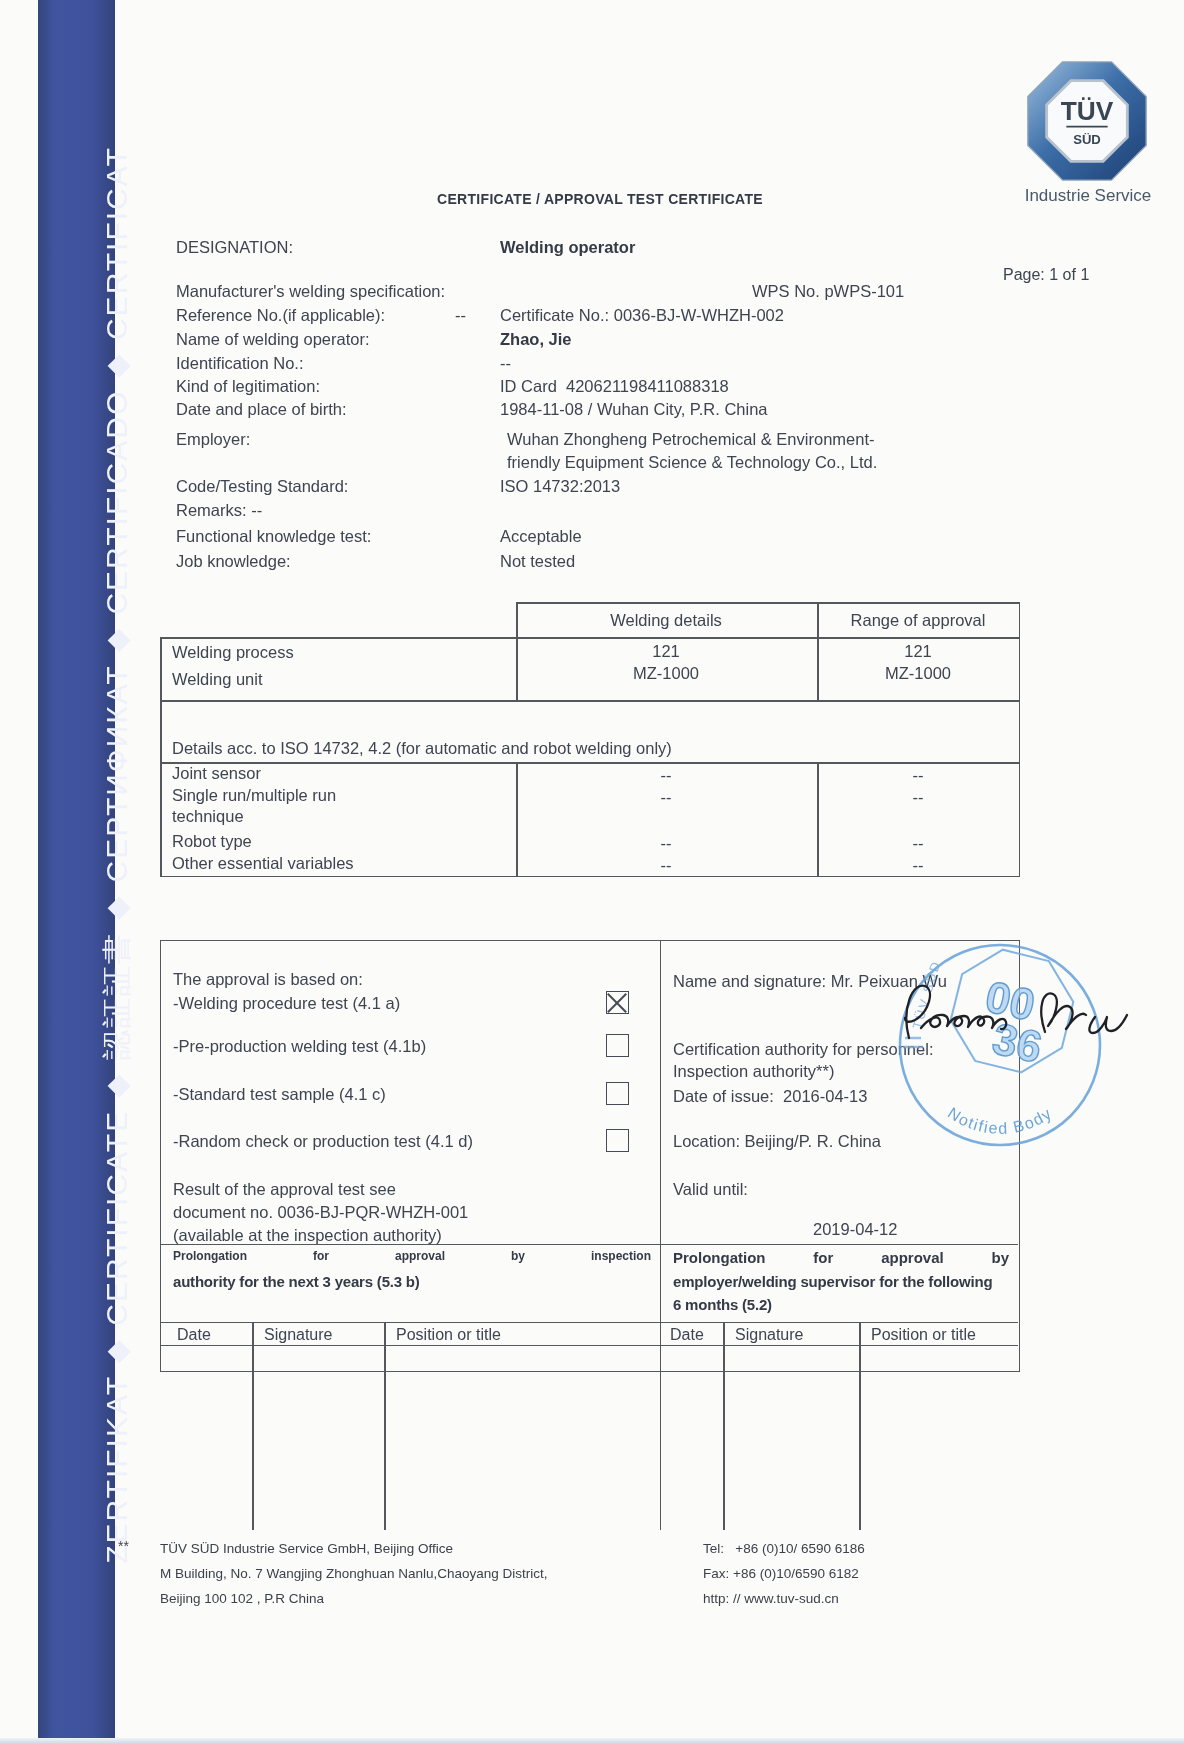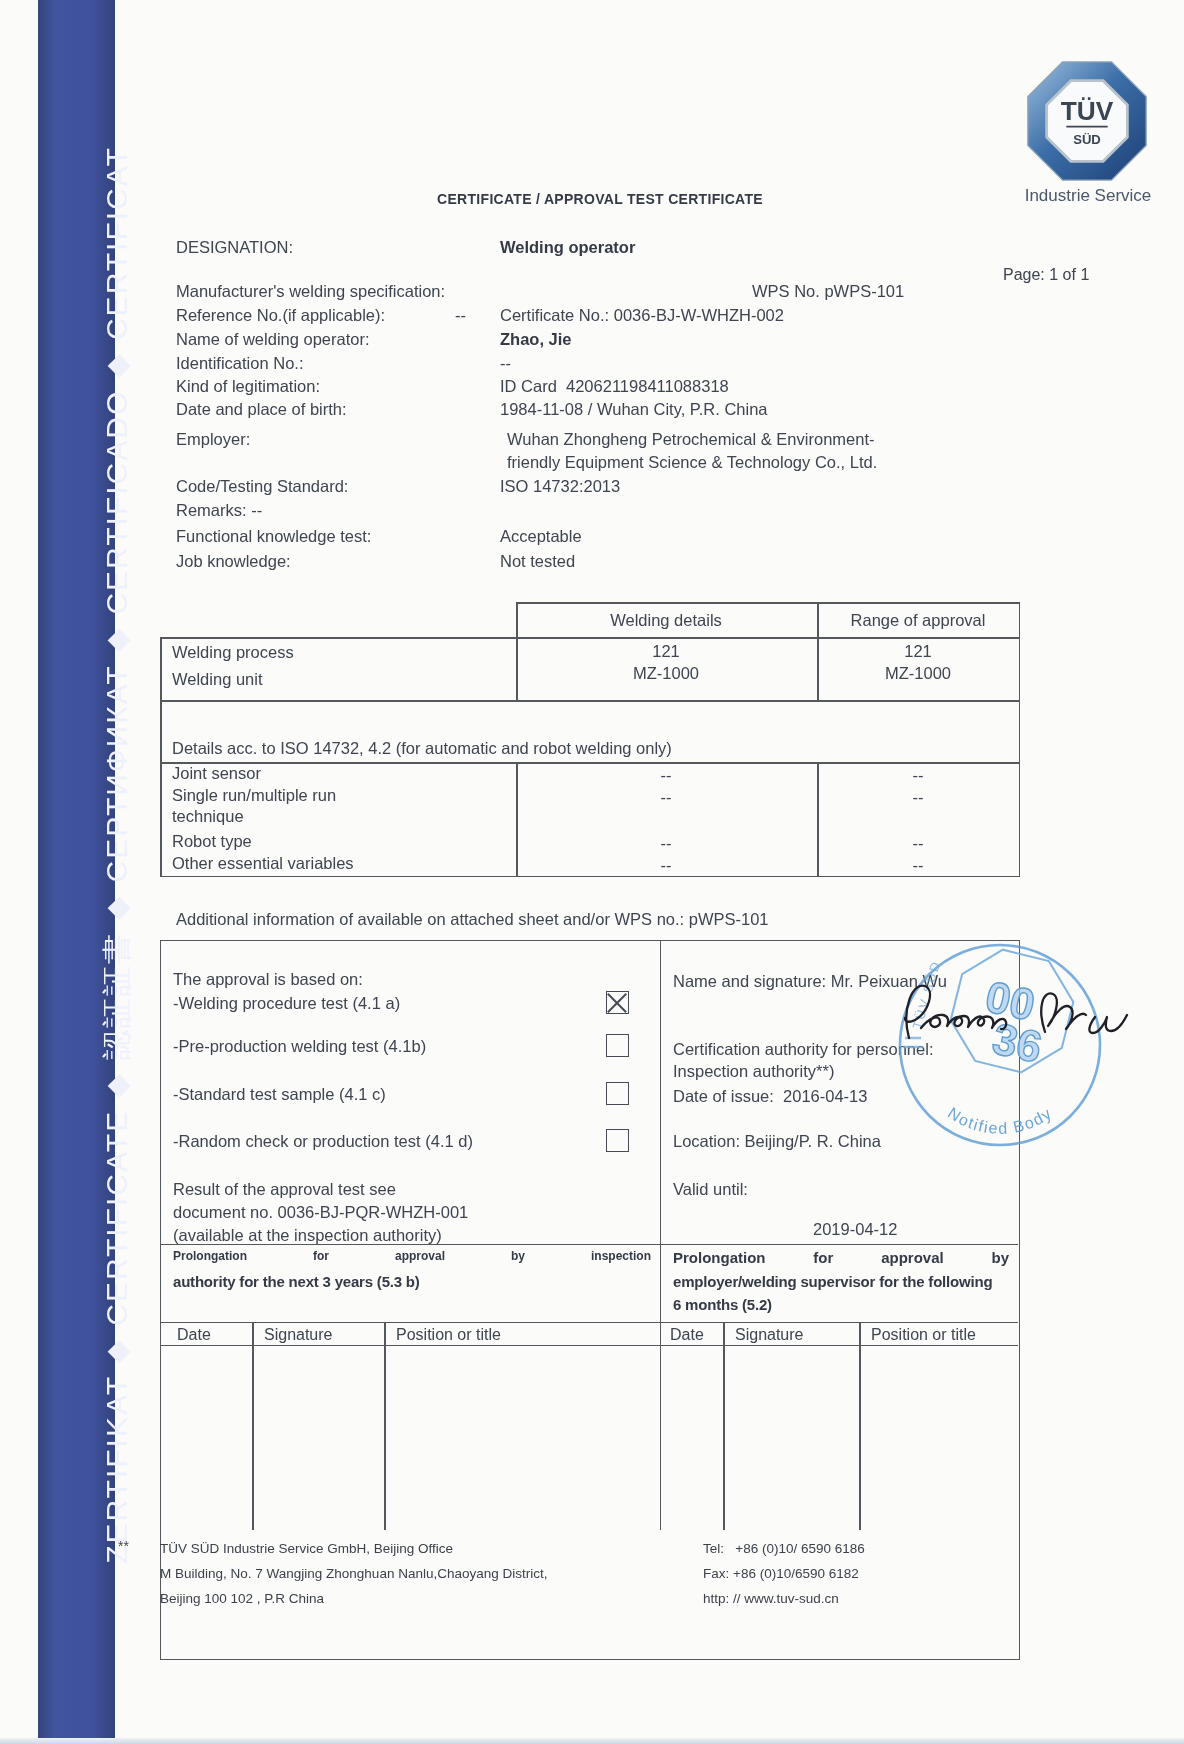--- a/index.html
+++ b/index.html
@@ -28,21 +28,21 @@
   #band-text{
     position:absolute;left:47px;top:1640px;width:1570px;height:64px;line-height:64px;
     transform:rotate(-90deg);transform-origin:0 0;text-align:center;
     font-size:30px;letter-spacing:2px;word-spacing:2px;color:#eef1f9;white-space:pre;
   }
   
   #logo-sub{position:absolute;left:1002px;top:186px;width:172px;text-align:center;
     font-size:17px;color:#49586a;}
   
   #tbl1{position:absolute;left:160px;top:602px;width:860px;height:275px;}
-  #box{position:absolute;left:160px;top:940px;width:860px;height:720px;
+  #box{position:absolute;left:160px;top:940px;width:860px;height:432px;
     border:1.5px solid var(--line);box-sizing:border-box;}
   .cell-label{white-space:normal;line-height:21px;}
   .cb{position:absolute;width:23px;height:23px;border:1.6px solid #474b55;box-sizing:border-box;}
   .cb.checked::before,.cb.checked::after{content:"";position:absolute;top:calc(50% - 1px);left:-3px;
     width:26px;height:1.9px;background:#474b55;}
   .cb.checked::before{transform:rotate(45deg);}
   .cb.checked::after{transform:rotate(-45deg);}
   .jl{position:absolute;left:12px;width:478px;font-weight:bold;color:var(--ink-dark);
     font-size:12px;text-align:justify;text-align-last:justify;white-space:normal;}
   .jr{position:absolute;left:512px;width:336px;font-weight:bold;color:var(--ink-dark);
@@ -151,21 +151,20 @@
 
     <div class="t" style="left:12px;top:229px;">Robot type</div>
     <div class="t ctr" style="left:506px;top:231px;">--</div>
     <div class="t ctr" style="left:758px;top:231px;">--</div>
 
     <div class="t" style="left:12px;top:251px;">Other essential variables</div>
     <div class="t ctr" style="left:506px;top:253px;">--</div>
     <div class="t ctr" style="left:758px;top:253px;">--</div>
   </div>
 
-  <div class="t" style="left:176px;top:909px;">Additional information of available on attached sheet and/or WPS no.: pWPS-101</div>
 
   <div id="box">
     <div class="vl" style="left:498.5px;top:0;height:589px;"></div>
     <div class="hl" style="left:0;top:302.5px;width:857px;"></div>
     <div class="hl" style="left:0;top:380.5px;width:857px;"></div>
     <div class="hl" style="left:0;top:403.5px;width:857px;"></div>
     <div class="vl" style="left:91px;top:381px;height:208px;"></div>
     <div class="vl" style="left:223px;top:381px;height:208px;"></div>
     <div class="vl" style="left:562px;top:381px;height:208px;"></div>
     <div class="vl" style="left:698px;top:381px;height:208px;"></div>

